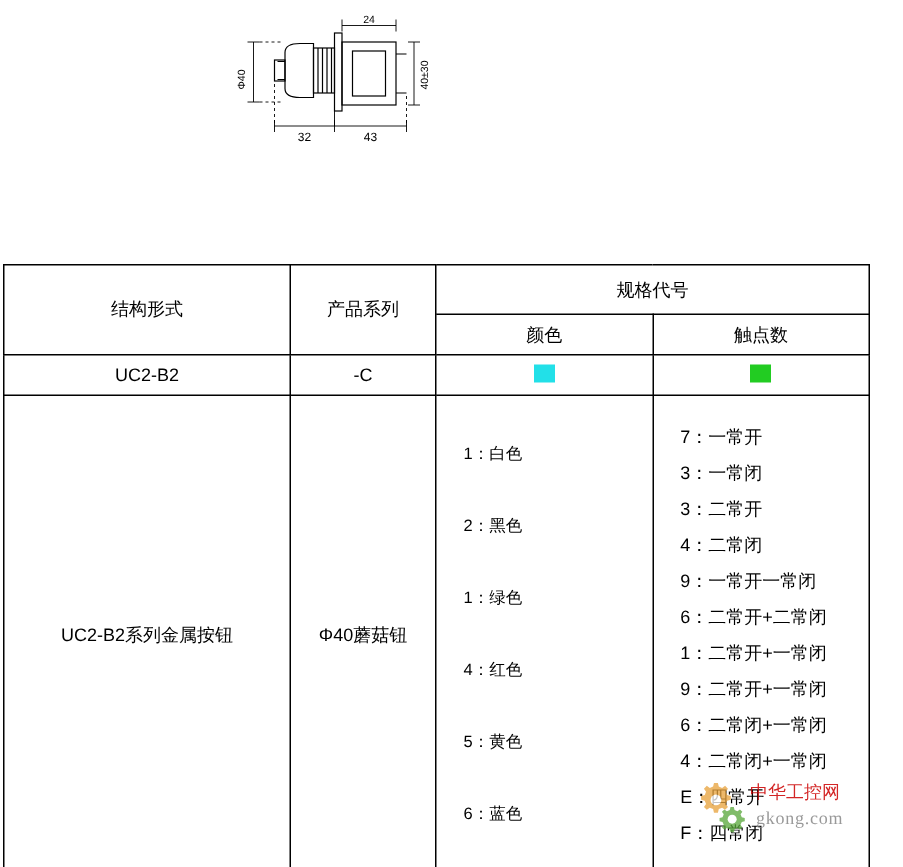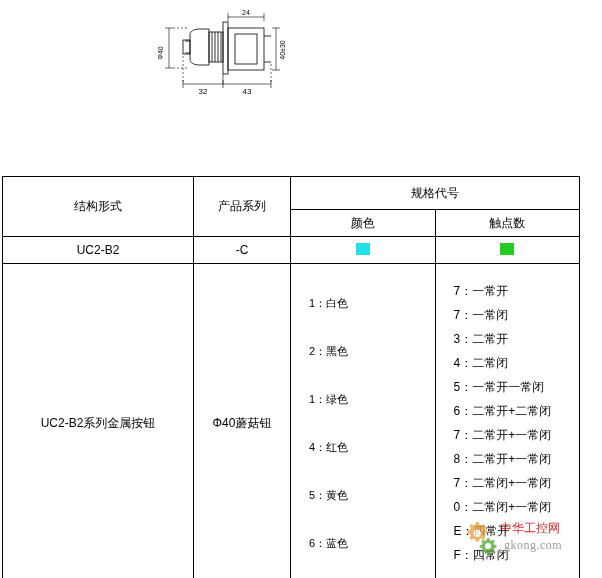--- a/index.html
+++ b/index.html
@@ -212,29 +212,29 @@
             <li>2：黑色</li>
             <li>1：绿色</li>
             <li>4：红色</li>
             <li>5：黄色</li>
             <li>6：蓝色</li>
           </ul>
       </td>
       <td class="body-cell">
         <ul class="opt-list contact-list" id="contact-list">
             <li>7：一常开</li>
-            <li>7：一常闭</li>
+            <li>3：一常闭</li>
             <li>3：二常开</li>
             <li>4：二常闭</li>
-            <li>5：一常开一常闭</li>
+            <li>9：一常开一常闭</li>
             <li>6：二常开+二常闭</li>
-            <li>7：二常开+一常闭</li>
-            <li>8：二常开+一常闭</li>
-            <li>7：二常闭+一常闭</li>
-            <li>0：二常闭+一常闭</li>
+            <li>1：二常开+一常闭</li>
+            <li>9：二常开+一常闭</li>
+            <li>6：二常闭+一常闭</li>
+            <li>4：二常闭+一常闭</li>
             <li>E：四常开</li>
             <li>F：四常闭</li>
           </ul>
       </td>
     </tr>
   </tbody>
 </table>
 
 <div id="watermark">
   <svg class="gear" width="36" height="40" viewBox="0 0 36 40">

